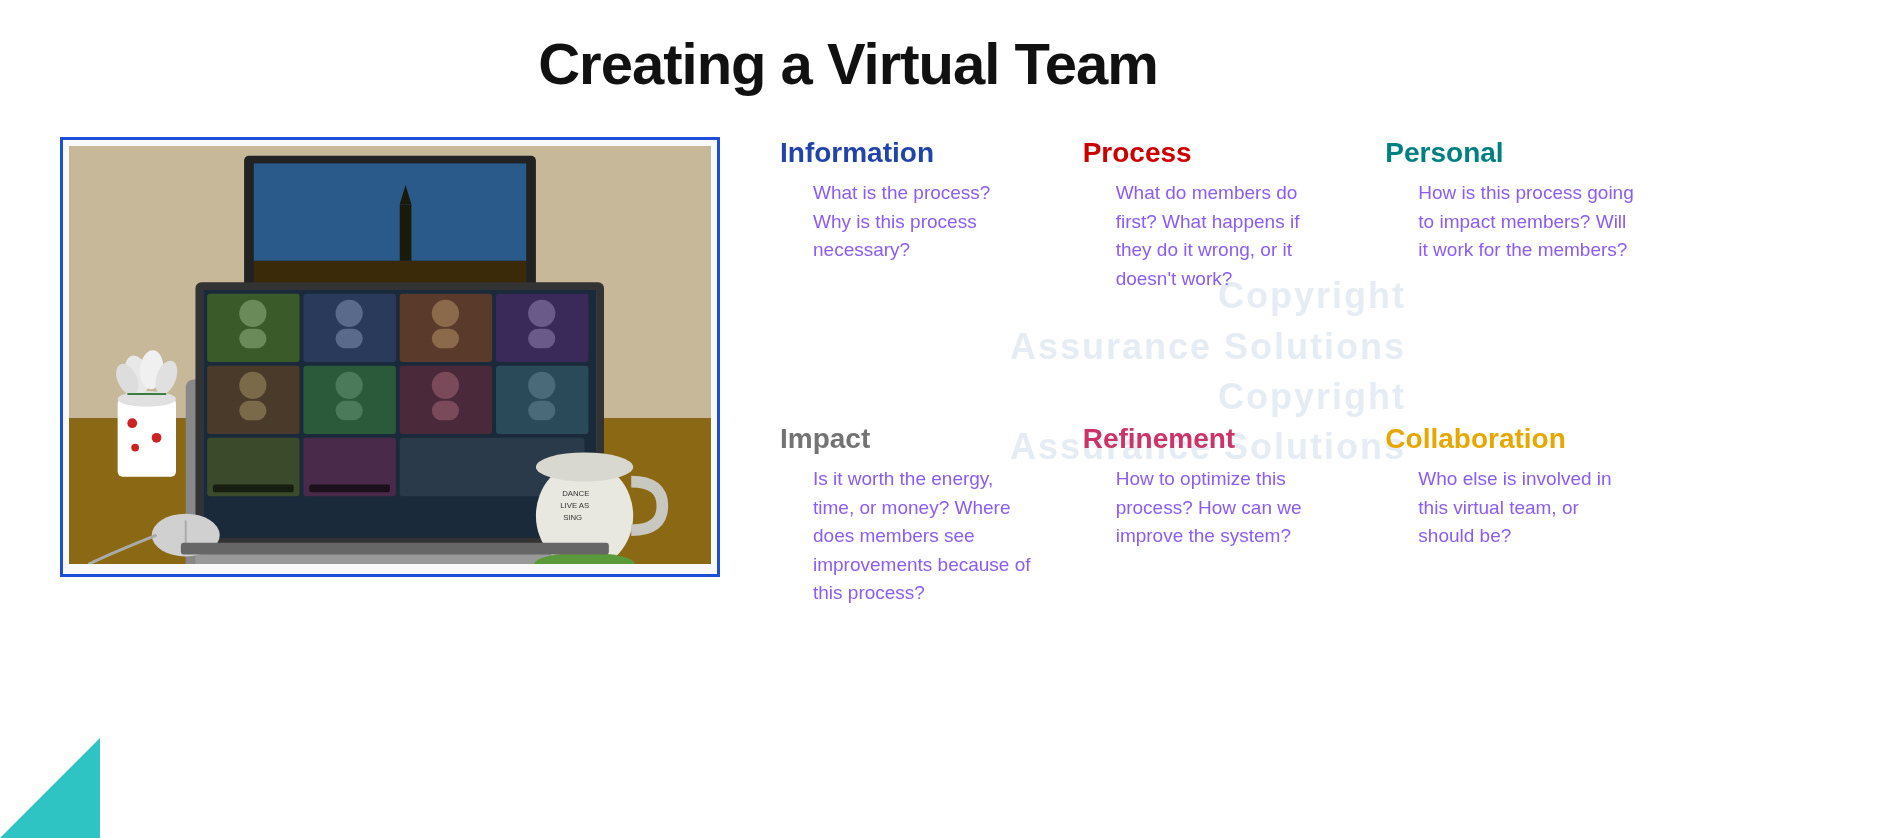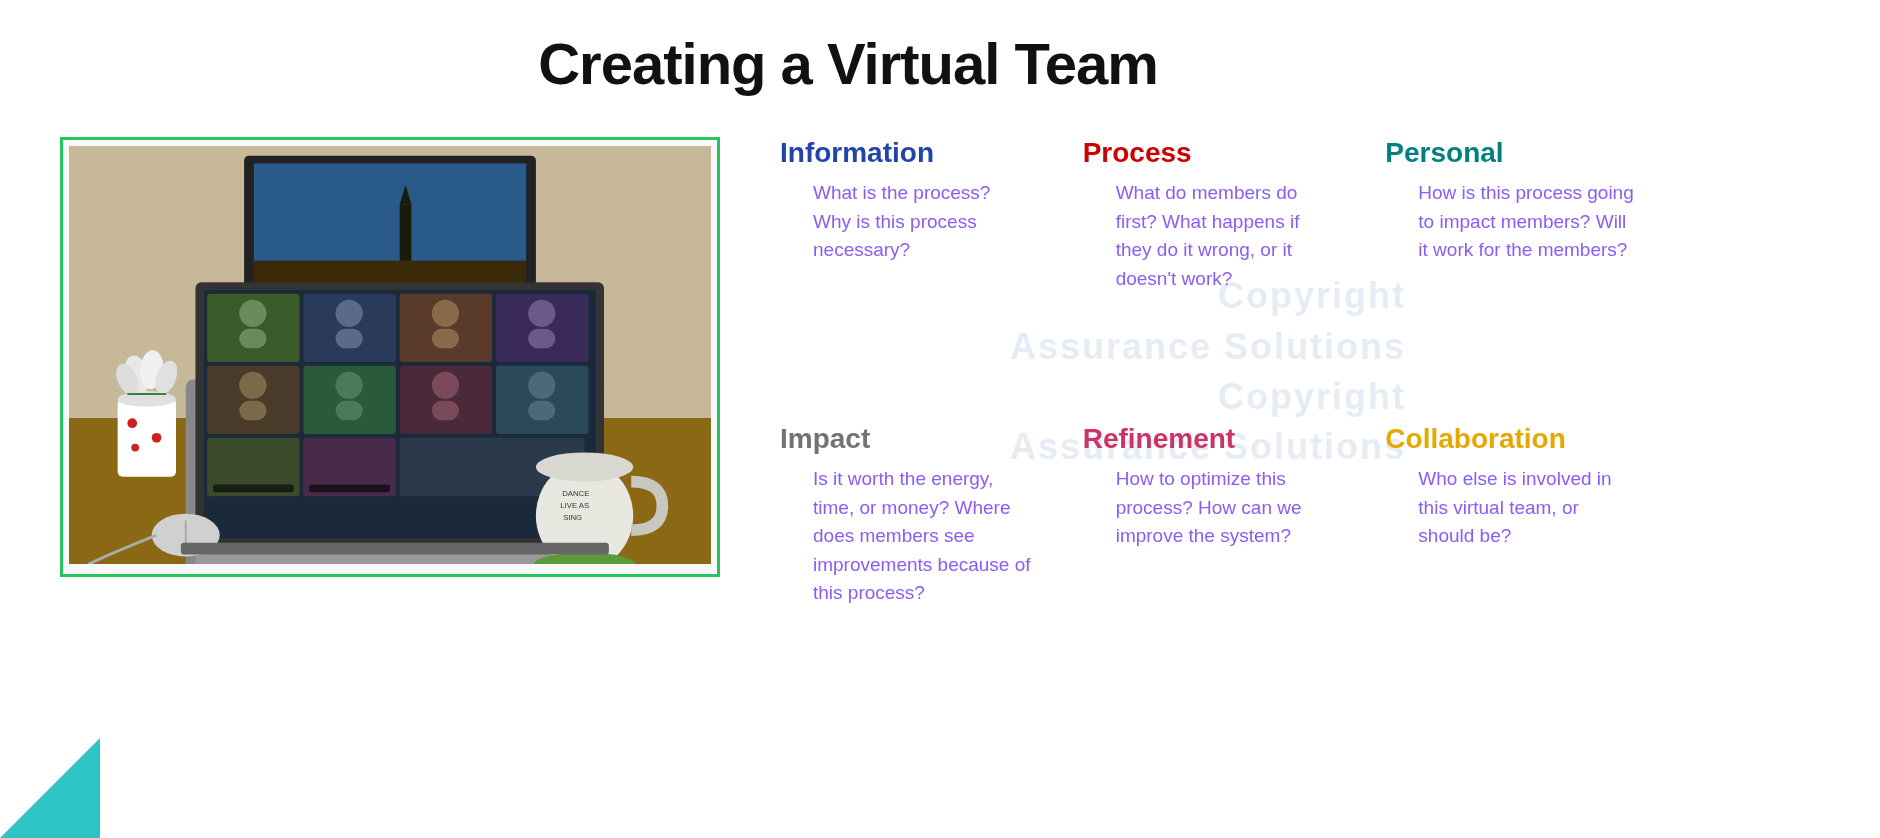--- a/index.html
+++ b/index.html
@@ -44,21 +44,21 @@
 
     .main-content {
       display: flex;
       gap: 60px;
       align-items: flex-start;
     }
 
     
     .image-section {
       flex: 0 0 660px;
-      border: 3px solid #22c55e;
+      border: 3px solid #1d4ed8;
       padding: 6px;
       background: #f9f9f9;
       position: relative;
     }
 
     
     .laptop-svg {
       width: 100%;
       height: 100%;
     }

